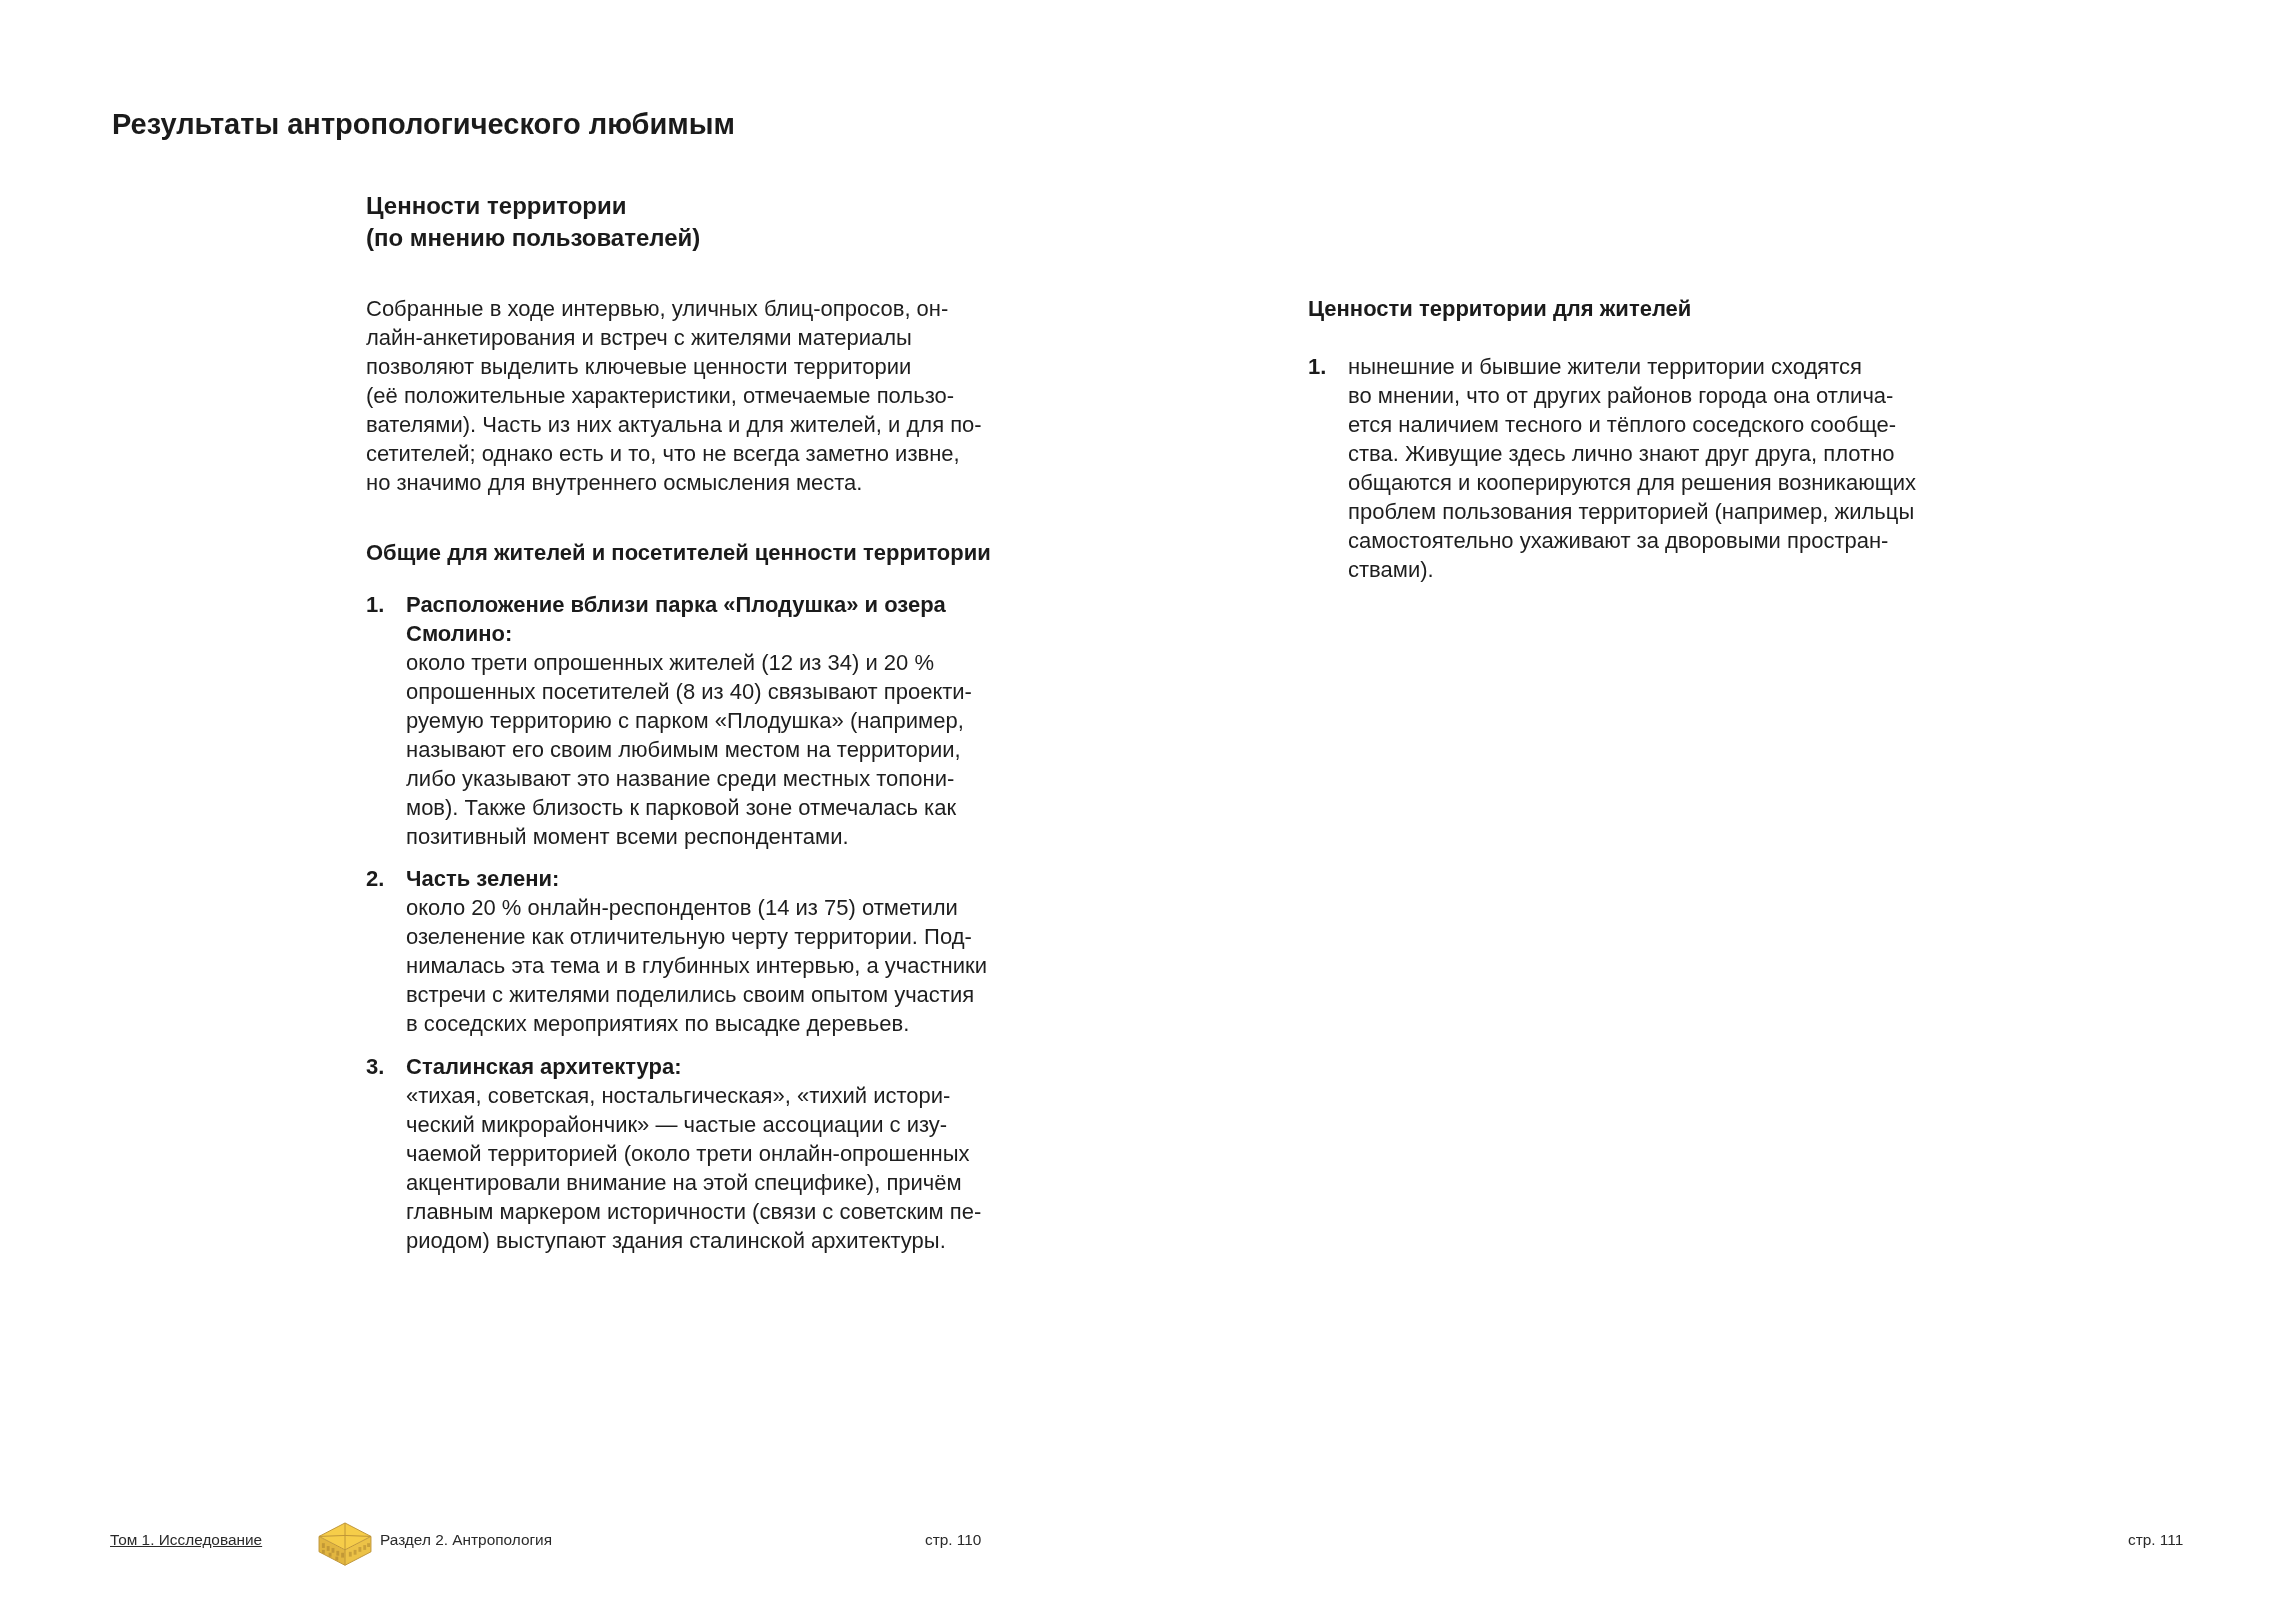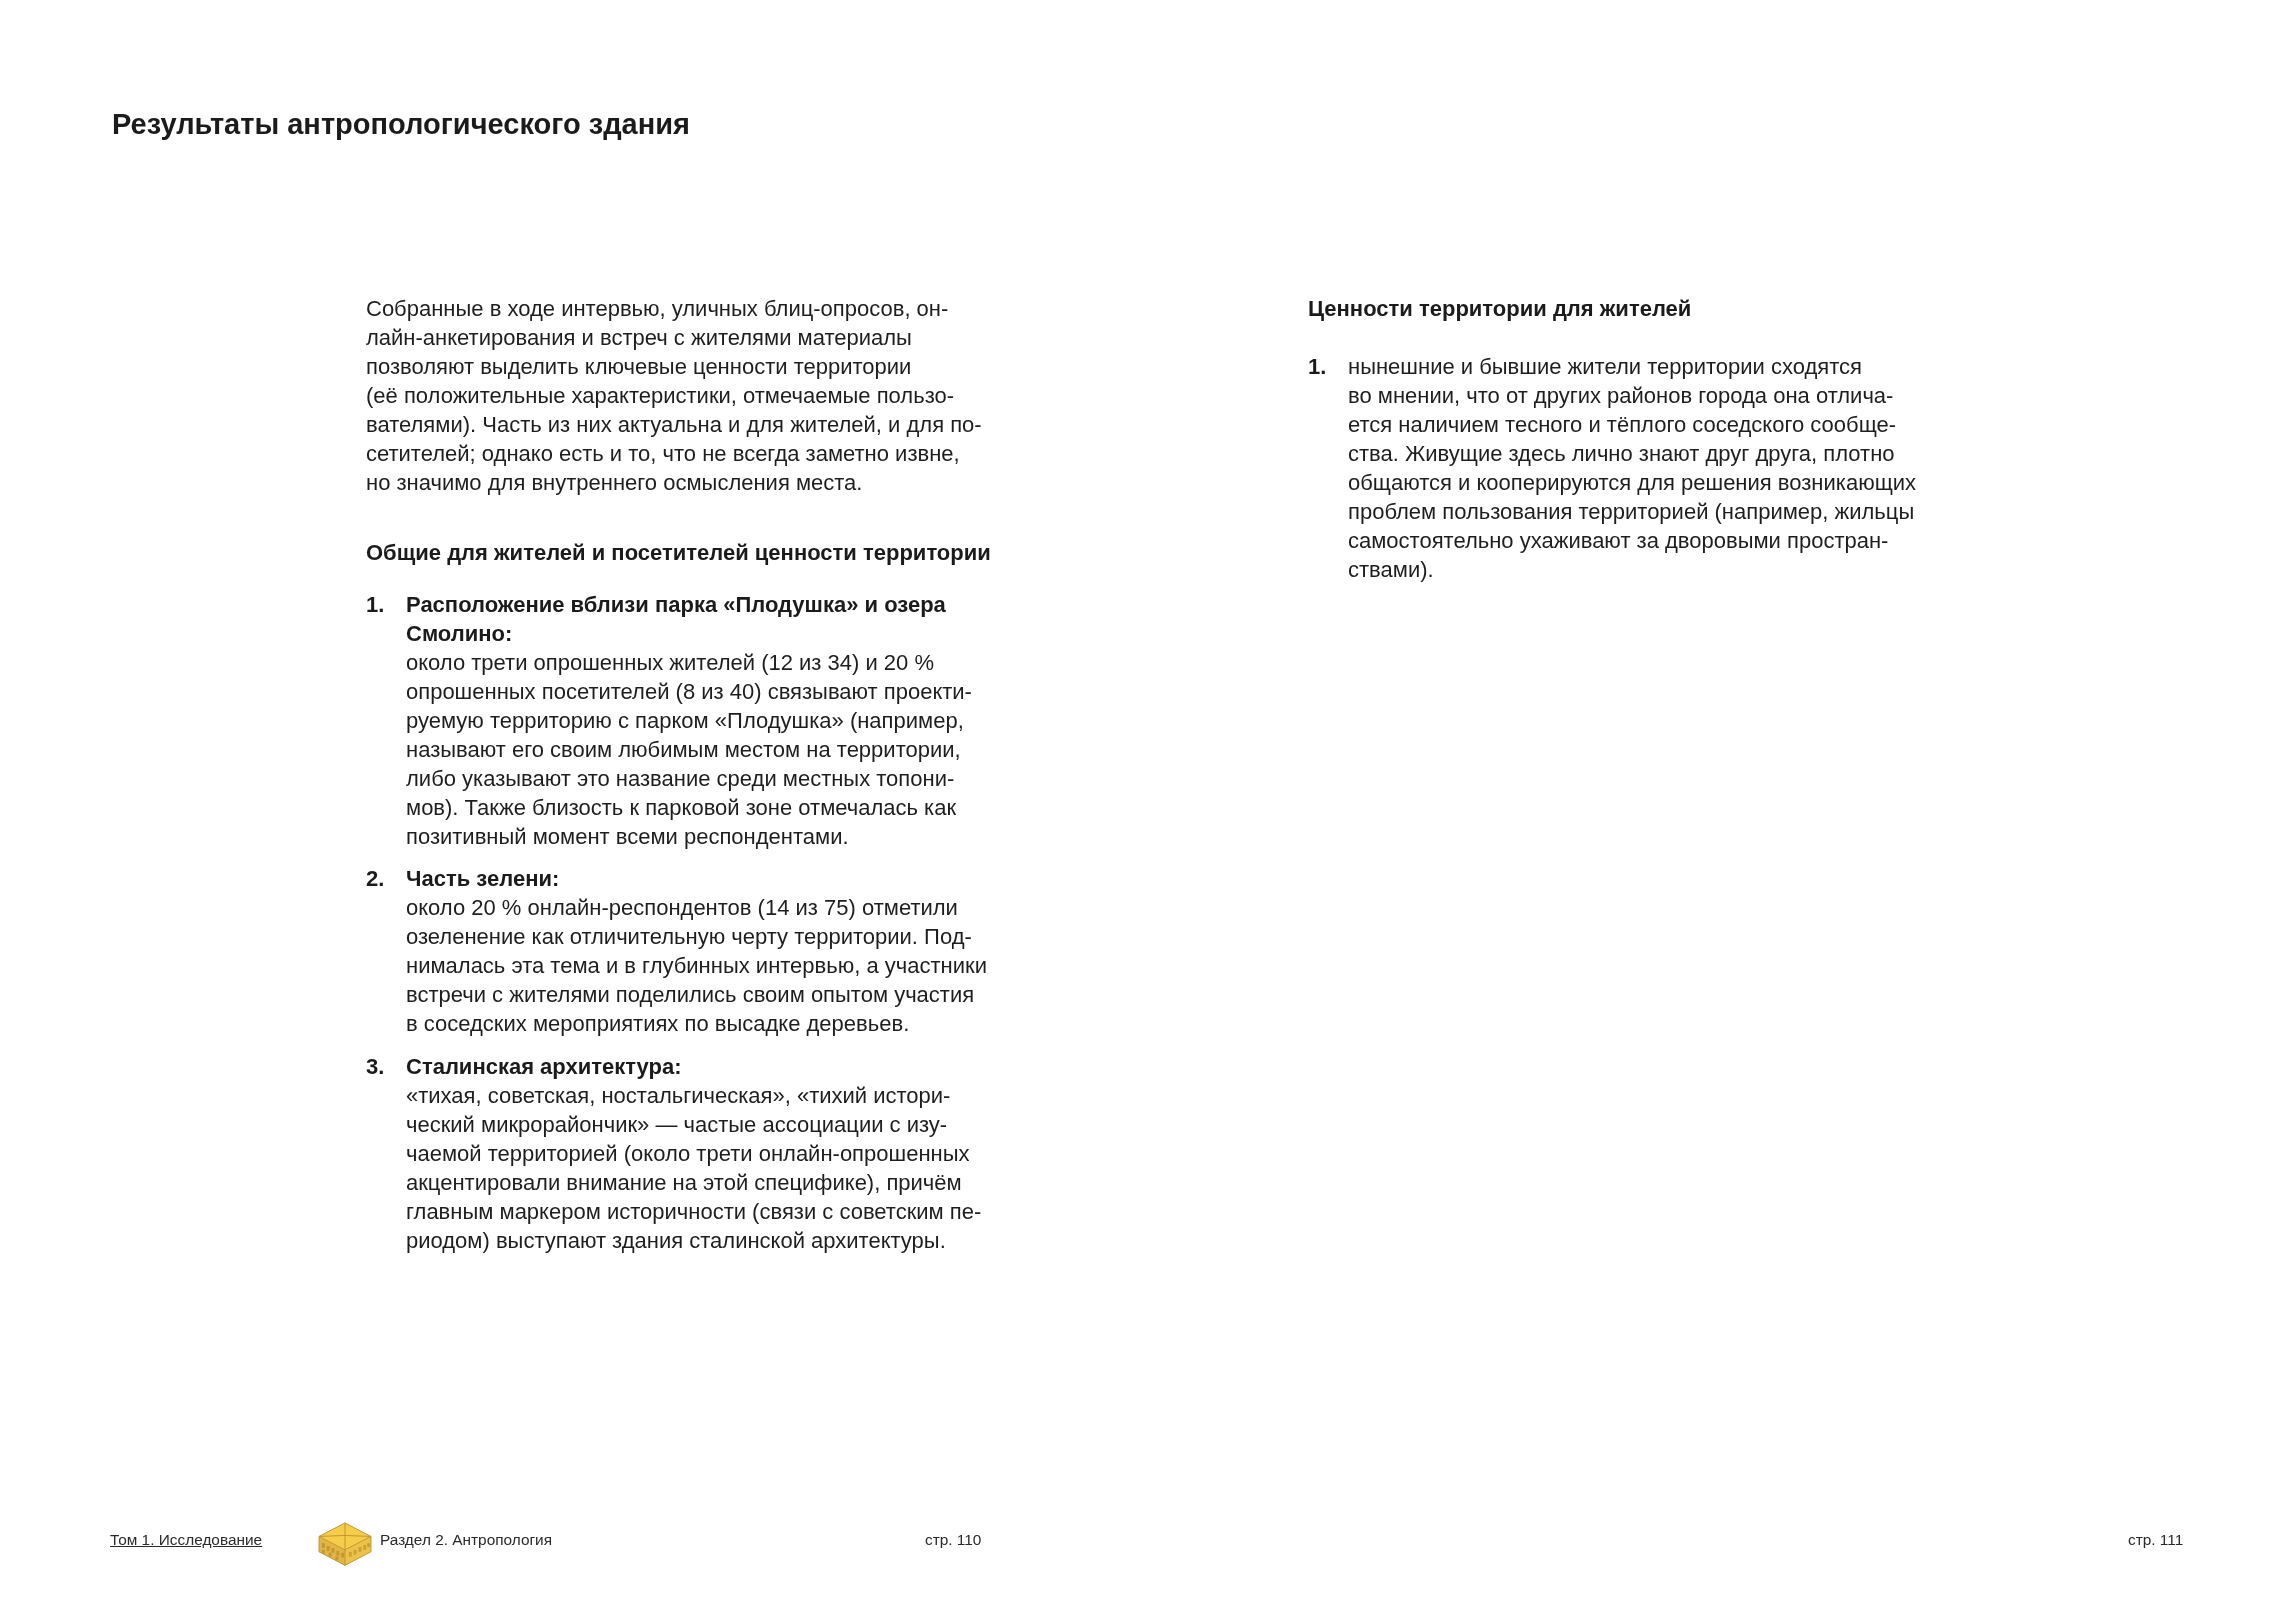--- a/index.html
+++ b/index.html
@@ -98,22 +98,24 @@
     top: 1522px;
     width: 56px;
     height: 50px;
   }
 </style>
 </head>
 <body>
 
 <div class="canvas">
 
-  <div class="doc-title">Результаты антропологического здания</div>
-
+  <div class="doc-title">Результаты антропологического любимым</div>
+
+  <div class="subtitle">Ценности территории
+(по мнению пользователей)</div>
 
   <div class="body-text intro">Собранные в ходе интервью, уличных блиц-опросов, он-
 лайн-анкетирования и встреч с жителями материалы
 позволяют выделить ключевые ценности территории
 (её положительные характеристики, отмечаемые пользо-
 вателями). Часть из них актуальна и для жителей, и для по-
 сетителей; однако есть и то, что не всегда заметно извне,
 но значимо для внутреннего осмысления места.</div>
 
   <div class="section-heading left">Общие для жителей и посетителей ценности территории</div>

